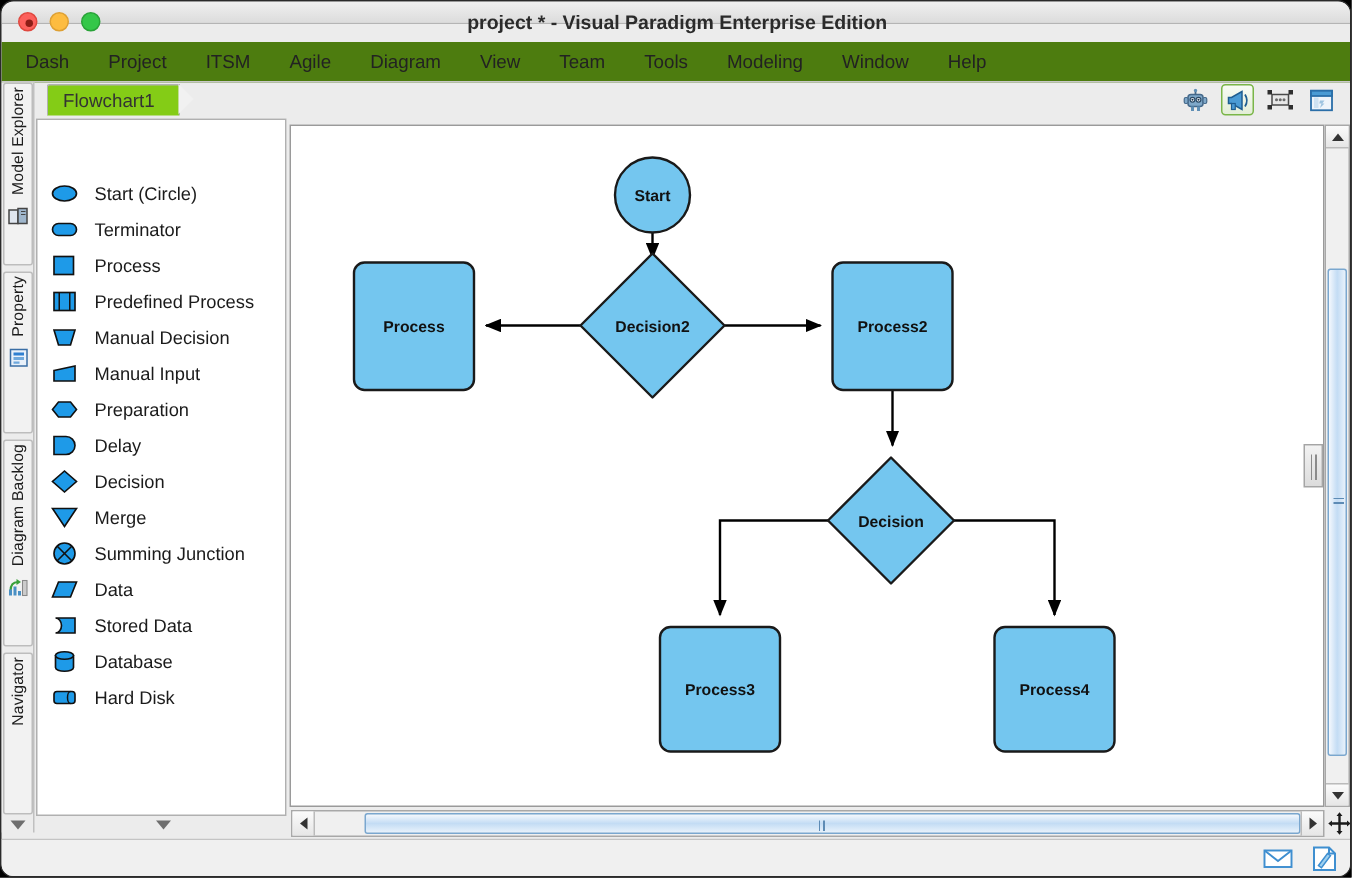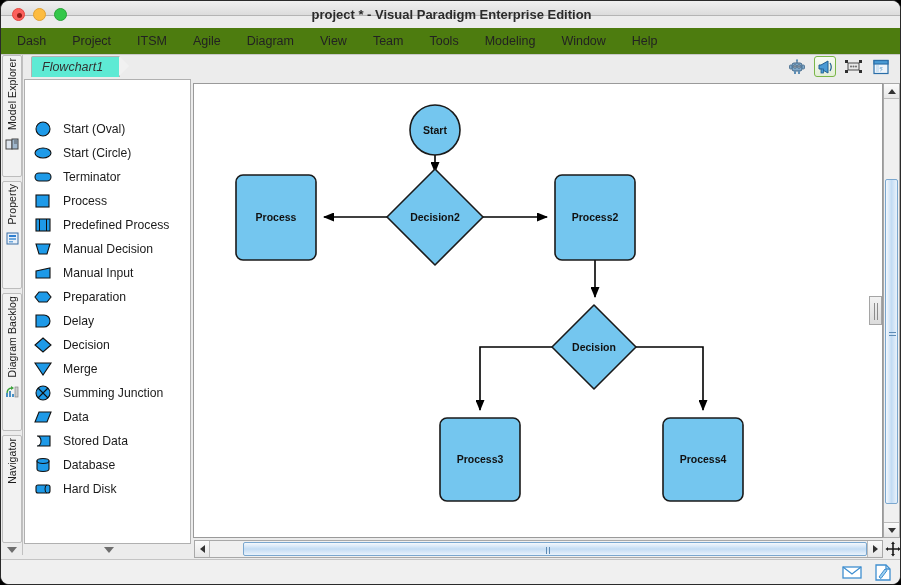--- a/index.html
+++ b/index.html
@@ -91,27 +91,26 @@
   #palette-wrap {
     position: absolute; left: 23px; top: 78px;
     width: 167px; height: 465px;
     background: #fff;
     border: 1px solid #b0b0b0;
     overflow: hidden;
   }
   #diagram-tab {
     position: absolute; left: 30px; top: 55px;
     height: 21px; padding: 0 16px 0 10px;
-    background: #5eead4;
+    background: #84cc16;
     border: 1px solid #b2b2b2;
     border-bottom: none;
     font-size: 12.5px; color: #333;
     line-height: 20px;
     border-radius: 2px 0 0 0;
-    font-style: italic;
   }
   #diagram-tab::after {
     content: ""; position: absolute; right: -10px; top: -1px;
     width: 0; height: 0;
     border-top: 10.5px solid transparent;
     border-bottom: 10.5px solid transparent;
     border-left: 10px solid #f1f1f1;
   }
   #cursor-row {
     position: absolute; left: 24px; top: 83px;
@@ -347,28 +346,20 @@
 
   <div id="cursor-row">
     <span class="tri-green"></span>
     <span class="c-label">Cursor</span>
   </div>
   <div id="scroll-up-ind"></div>
 
   <div id="palette-wrap">
     <div id="palette-list">
 
-      <div class="pal-item">
-        <span class="pal-icon">
-          <svg width="20" height="16" viewBox="0 0 20 16">
-              <circle cx="9" cy="8" r="7" fill="#1e9ae8" stroke="#111" stroke-width="1.1"></circle>
-            </svg>
-        </span>
-        <span class="pal-label">Start (Oval)</span>
-      </div>
 
       <div class="pal-item">
         <span class="pal-icon">
           <svg width="20" height="16" viewBox="0 0 20 16">
               <ellipse cx="9" cy="8" rx="8" ry="5" fill="#1e9ae8" stroke="#111" stroke-width="1.1"></ellipse>
             </svg>
         </span>
         <span class="pal-label">Start (Circle)</span>
       </div>
 

